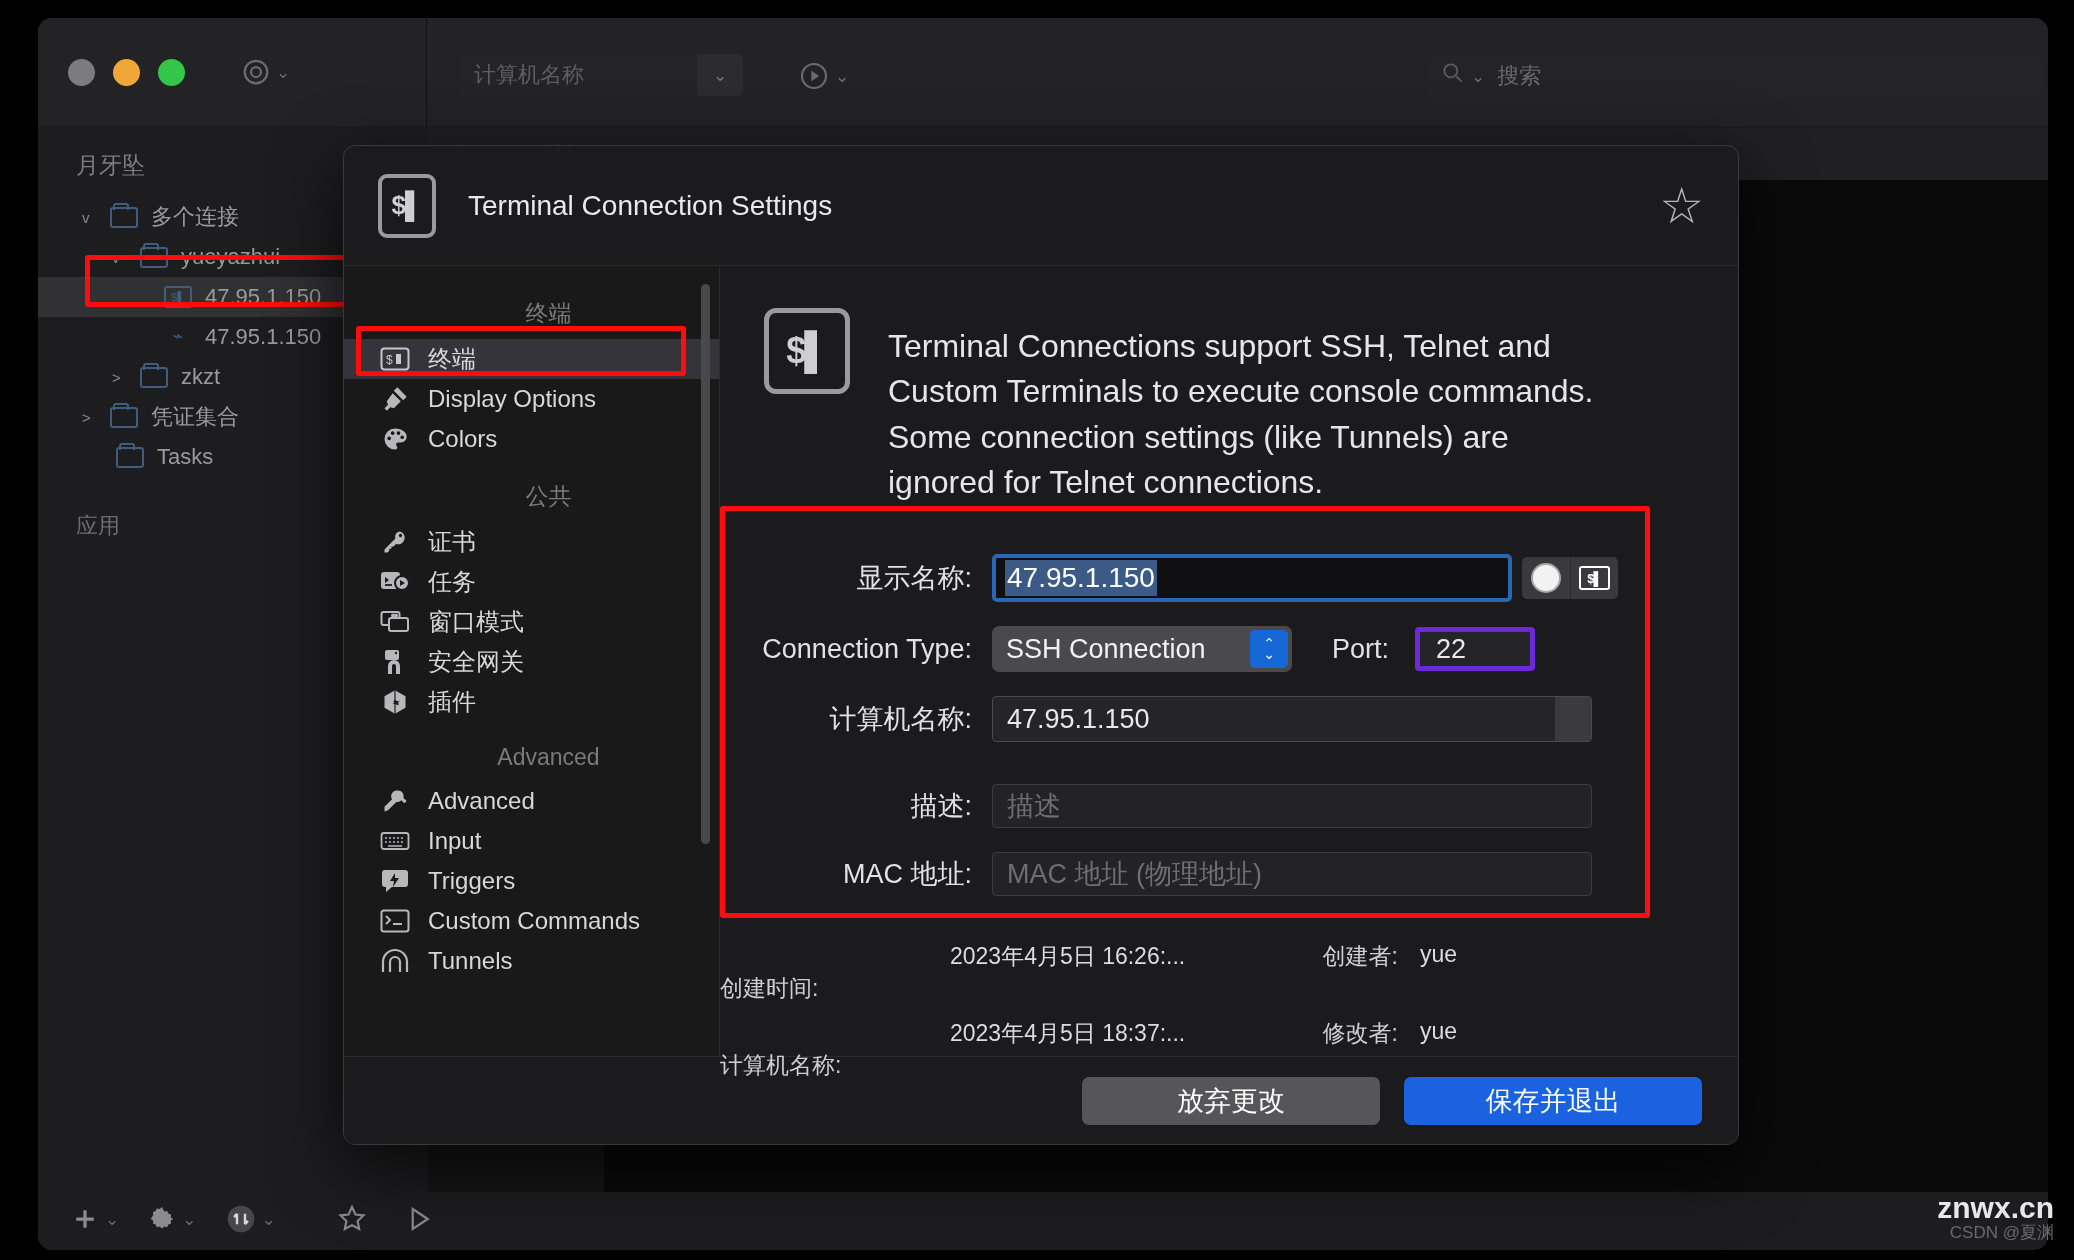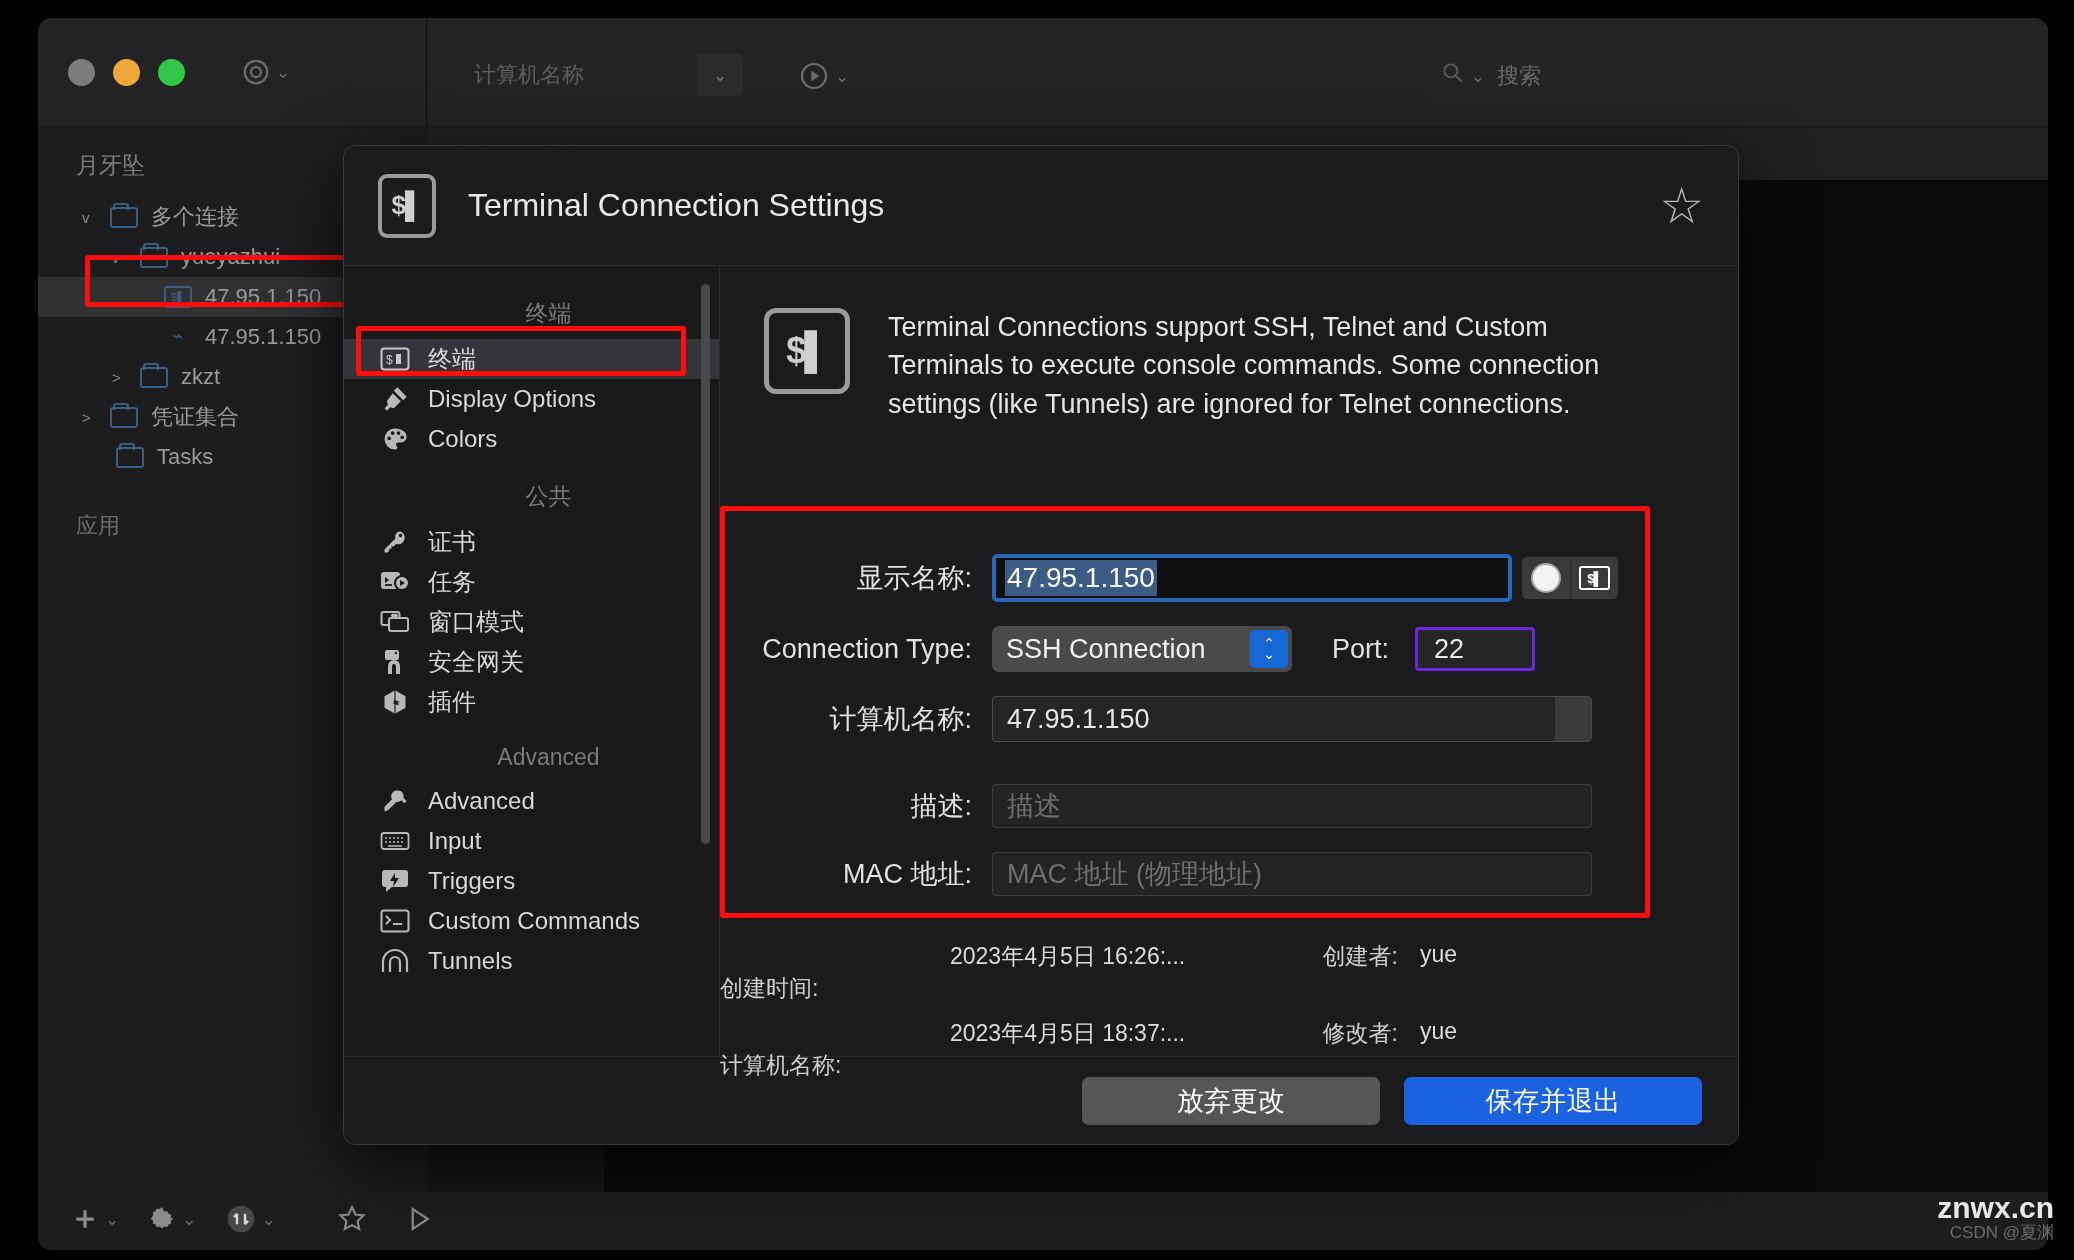--- a/index.html
+++ b/index.html
@@ -158,21 +158,21 @@
     height: 120px; display: flex; align-items: center;
     padding: 0 34px;
     border-bottom: 1px solid #2b2b2d;
   }
   .dlg-appicon {
     width: 58px; height: 64px; border: 4px solid #9a9a9c; border-radius: 9px;
     display: flex; align-items: center; justify-content: center;
     margin-right: 32px; flex: 0 0 auto;
   }
   .dlg-appicon .d { color: #cfcfd1; font-size: 26px; font-weight: bold; letter-spacing: -1px; }
-  .dlg-title { color: #e9e9eb; font-size: 32px; }
+  .dlg-title { color: #e9e9eb; font-size: 28px; }
   .dlg-star { margin-left: auto; font-size: 50px; color: #b6b6b8; line-height: 1; }
 
   .dlg-body { display: flex; height: 790px; }
 
   .dlg-side {
     width: 376px; height: 100%;
     background: #191919;
     border-right: 1px solid #2b2b2d;
     position: relative; overflow: hidden;
   }
@@ -211,21 +211,21 @@
   }
   .intro {
     display: flex; padding: 42px 50px 0 44px;
   }
   .intro-icon {
     width: 86px; height: 86px; border: 5px solid #9a9a9c; border-radius: 12px;
     display: flex; align-items: center; justify-content: center;
     margin-right: 38px; flex: 0 0 auto;
   }
   .intro-icon .d { color: #cfcfd1; font-size: 36px; font-weight: bold; letter-spacing: -2px; }
-  .intro-text { color: #e6e6e8; font-size: 27px; line-height: 1.42; max-width: 730px; }
+  .intro-text { color: #e6e6e8; font-size: 32px; line-height: 1.42; max-width: 730px; margin-top: 16px; }
 
   .form {
     position: absolute; left: 4px; top: 250px;
     width: 930px; padding: 38px 0 0 0;
   }
   .frow {
     display: flex; align-items: center; margin-bottom: 24px;
   }
   .flabel {
     width: 268px; text-align: right; padding-right: 20px;
@@ -267,21 +267,21 @@
   }
   .select-arrows {
     position: absolute; right: 4px; top: 4px;
     width: 38px; height: 38px; background: #1668d6; border-radius: 5px;
     display: flex; flex-direction: column; align-items: center; justify-content: center;
     color: #fff; font-size: 14px; line-height: 11px;
   }
   .port-label { color: #e2e2e4; font-size: 27px; margin-left: 40px; }
   .port-input {
     width: 120px; height: 44px; margin-left: 26px;
-    background: #252527; border: 3px solid #6d28d9; border-radius: 4px;
+    background: #252527; border: 5px solid #6d28d9; border-radius: 4px;
     display: flex; align-items: center; padding-left: 16px;
     color: #e8e8ea; font-size: 27px;
   }
 
   .host-input {
     width: 600px; height: 46px;
     background: #252527; border: 1px solid #4a4a4c; border-radius: 4px;
     display: flex; align-items: center; padding-left: 14px;
     color: #e8e8ea; font-size: 27px; position: relative;
   }

